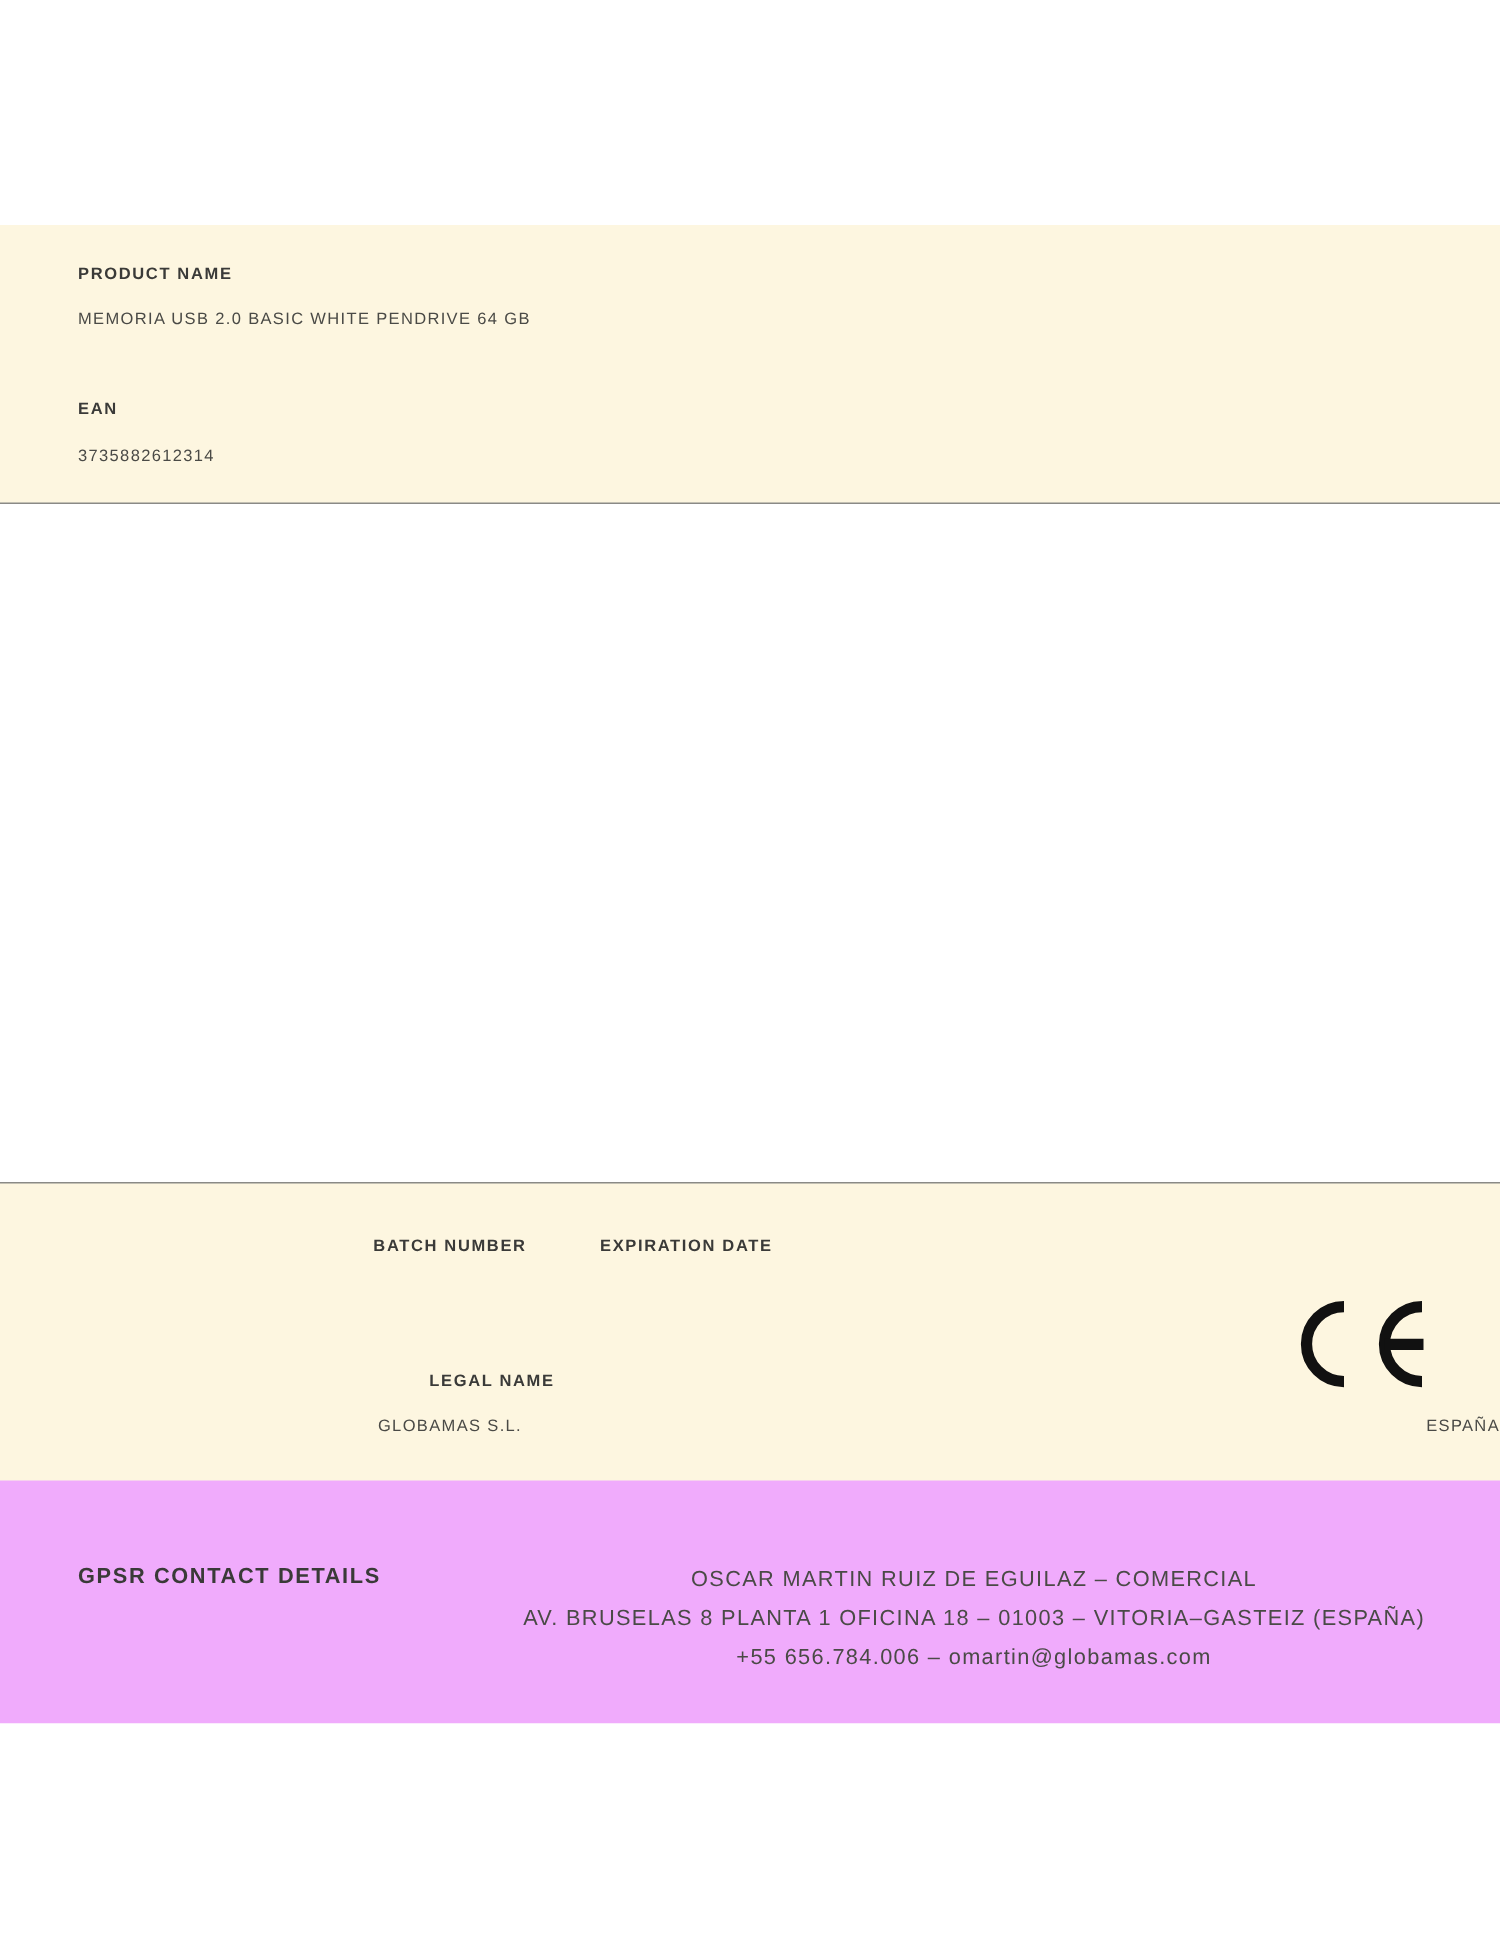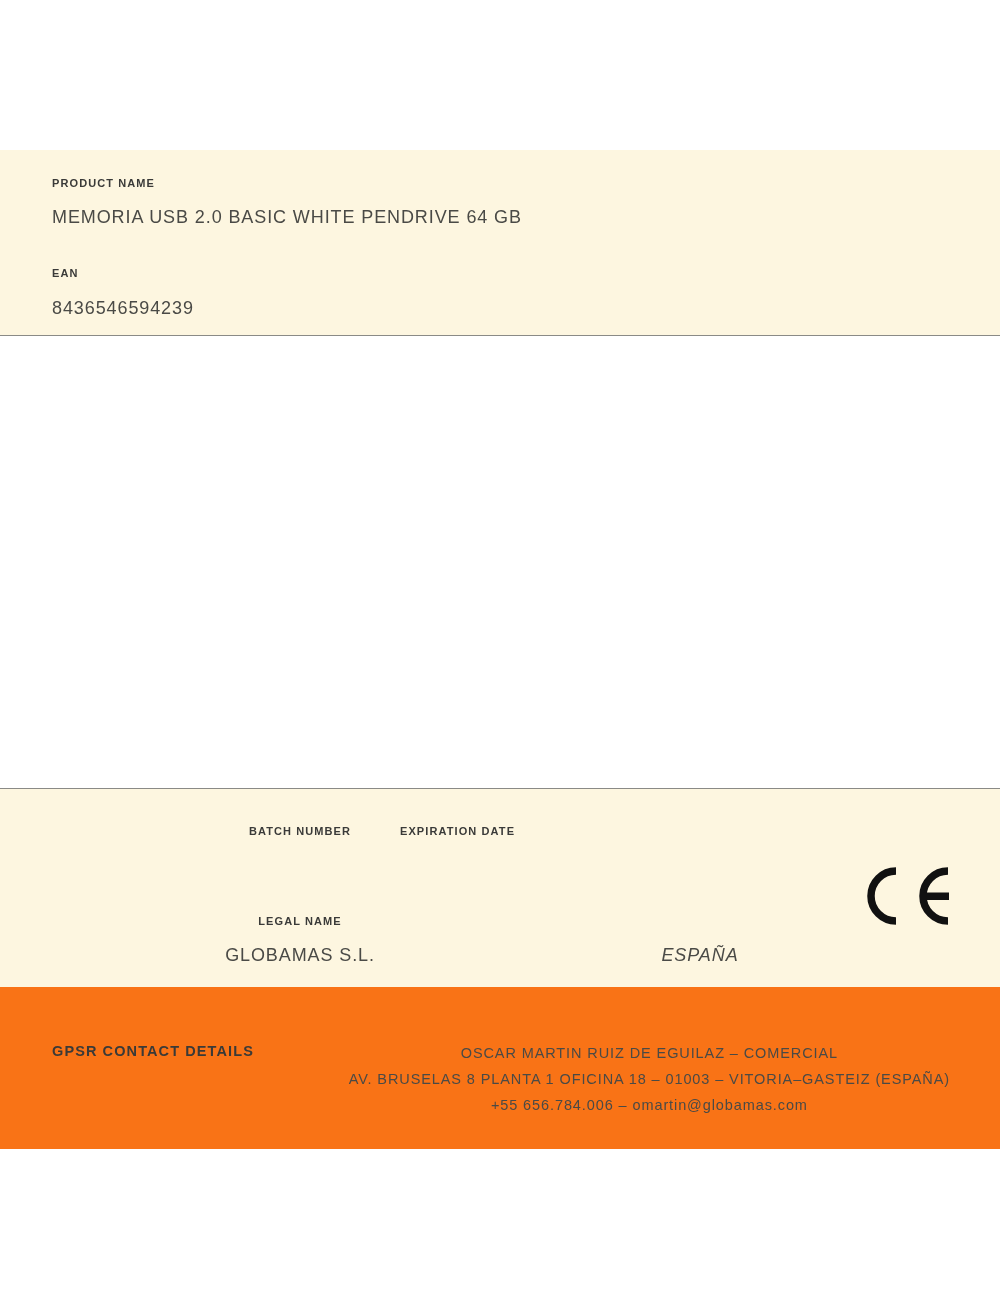--- a/index.html
+++ b/index.html
@@ -35,21 +35,21 @@
     border-bottom: 1.5px solid #8a8a86;
     box-sizing: border-box;
   }
   .field-label {
     font-size: 11px;
     font-weight: bold;
     letter-spacing: 1.1px;
     color: #3a3a38;
   }
   .field-value {
-    font-size: 18px;
+    font-size: 11px;
     letter-spacing: 0.9px;
     color: #4a4a46;
   }
   .top-block .product-label {
     position: absolute;
     left: 52px;
     top: 27px;
   }
   .top-block .product-value {
     position: absolute;
@@ -114,59 +114,59 @@
     top: 66px;
     width: 600px;
     text-align: center;
   }
   .mid-block .legal-label {
     position: absolute;
     left: 0;
     top: 126px;
     width: 600px;
     text-align: center;
+    padding-left: 28px;
   }
   .mid-block .legal-value {
     position: absolute;
     left: 0;
     top: 156px;
     width: 600px;
     text-align: center;
   }
   .mid-block .origin-label {
     position: absolute;
     left: 400px;
     top: 126px;
     width: 600px;
     text-align: center;
   }
   .mid-block .origin-value {
     position: absolute;
     left: 400px;
     top: 156px;
     width: 600px;
-    text-align: center;
-    font-style: italic;
+    text-align: right;
   }
   .ce-mark {
     position: absolute;
     right: 48px;
     top: 76px;
     width: 96px;
     height: 62px;
   }
 
   
   .gpsr-block {
     position: absolute;
     left: 0;
     top: 987px;
     width: 1000px;
     height: 162px;
-    background: #f97316;
+    background: #f0abfc;
     box-sizing: border-box;
   }
   .gpsr-block .gpsr-label {
     position: absolute;
     left: 52px;
     top: 56px;
     font-size: 14.5px;
     font-weight: bold;
     letter-spacing: 1.1px;
   }
@@ -194,21 +194,21 @@
 </style>
 </head>
 <body>
 
 <div class="page">
 
   <div class="top-block">
     <div class="field-label product-label">PRODUCT NAME</div>
     <div class="field-value product-value">MEMORIA USB 2.0 BASIC WHITE PENDRIVE 64 GB</div>
     <div class="field-label ean-label">EAN</div>
-    <div class="field-value ean-value">8436546594239</div>
+    <div class="field-value ean-value">3735882612314</div>
   </div>
 
   <div class="middle-spacer"></div>
 
   <div class="mid-block">
     <div class="field-label batch-label">BATCH NUMBER</div>
     <div class="field-value batch-value"></div>
 
     <div class="field-label exp-label">EXPIRATION DATE</div>
     <div class="field-value exp-value"></div>

